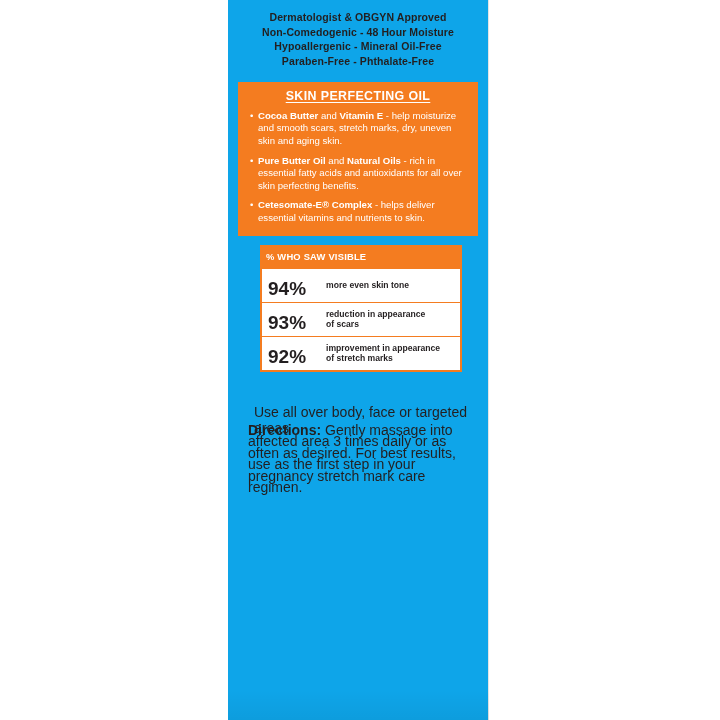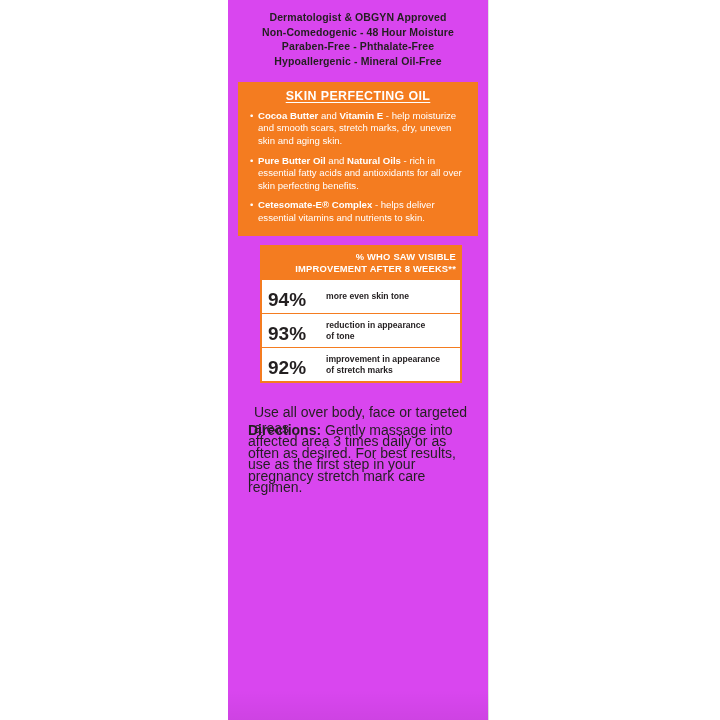--- a/index.html
+++ b/index.html
@@ -15,21 +15,21 @@
     position: relative;
     overflow: hidden;
   }
   
   #package {
     position: absolute;
     left: 228px;
     top: 0;
     width: 260px;
     height: 720px;
-    background: #d946ef;
+    background: #0ea5e9;
     box-shadow: 0 0 0 0 transparent;
   }
   
   .seam-left {
     position: absolute;
     left: 228px;
     top: 0;
     width: 3px;
     height: 720px;
     background: linear-gradient(to right, #e9e9e9, #fbfbfb);
@@ -112,21 +112,21 @@
     left: 32px;
     top: 245px;
     width: 202px;
     border: 2px solid #f47c20;
     box-sizing: border-box;
     background: #fff;
   }
   .stats-header {
     background: #f47c20;
     color: #fff;
-    text-align: right;
+    text-align: left;
     font-weight: bold;
     font-size: 9.4px;
     line-height: 11.6px;
     letter-spacing: 0.2px;
     padding: 4px 4px 5px 4px;
   }
   .stat-row {
     display: flex;
     align-items: center;
     border-top: 1.6px solid #f47c20;
@@ -189,22 +189,22 @@
 <body>
 
 <div class="seam-left"></div>
 <div class="seam-right"></div>
 
 <div id="package">
 
   <div class="claims">
     <div class="line">Dermatologist &amp; OBGYN Approved</div>
     <div class="line">Non-Comedogenic - 48 Hour Moisture</div>
+    <div class="line">Hypoallergenic - Mineral Oil-Free</div>
     <div class="line">Paraben-Free - Phthalate-Free</div>
-    <div class="line">Hypoallergenic - Mineral Oil-Free</div>
   </div>
 
   <div class="orange-panel">
     <div class="orange-title">SKIN PERFECTING OIL</div>
 
     <div class="bullet">
       <span class="dot">•</span>
       <b>Cocoa Butter</b><span> and </span><b>Vitamin E</b><span> - help moisturize and smooth scars, stretch marks, dry, uneven skin and aging skin.</span>
     </div>
 
@@ -215,35 +215,34 @@
 
     <div class="bullet">
       <span class="dot">•</span>
       <b>Cetesomate-E® Complex</b><span> - helps deliver essential vitamins and nutrients to skin.</span>
     </div>
   </div>
 
   <div class="stats">
     <div class="stats-header">
       <div>% WHO SAW VISIBLE</div>
-      <div>IMPROVEMENT AFTER 8 WEEKS**</div>
     </div>
 
     <div class="stat-row">
       <div class="stat-pct">94%</div>
       <div class="stat-text">
         <div>more even skin tone</div>
       </div>
     </div>
 
     <div class="stat-row">
       <div class="stat-pct">93%</div>
       <div class="stat-text">
         <div>reduction in appearance</div>
-        <div>of tone</div>
+        <div>of scars</div>
       </div>
     </div>
 
     <div class="stat-row">
       <div class="stat-pct">92%</div>
       <div class="stat-text">
         <div>improvement in appearance</div>
         <div>of stretch marks</div>
       </div>
     </div>

